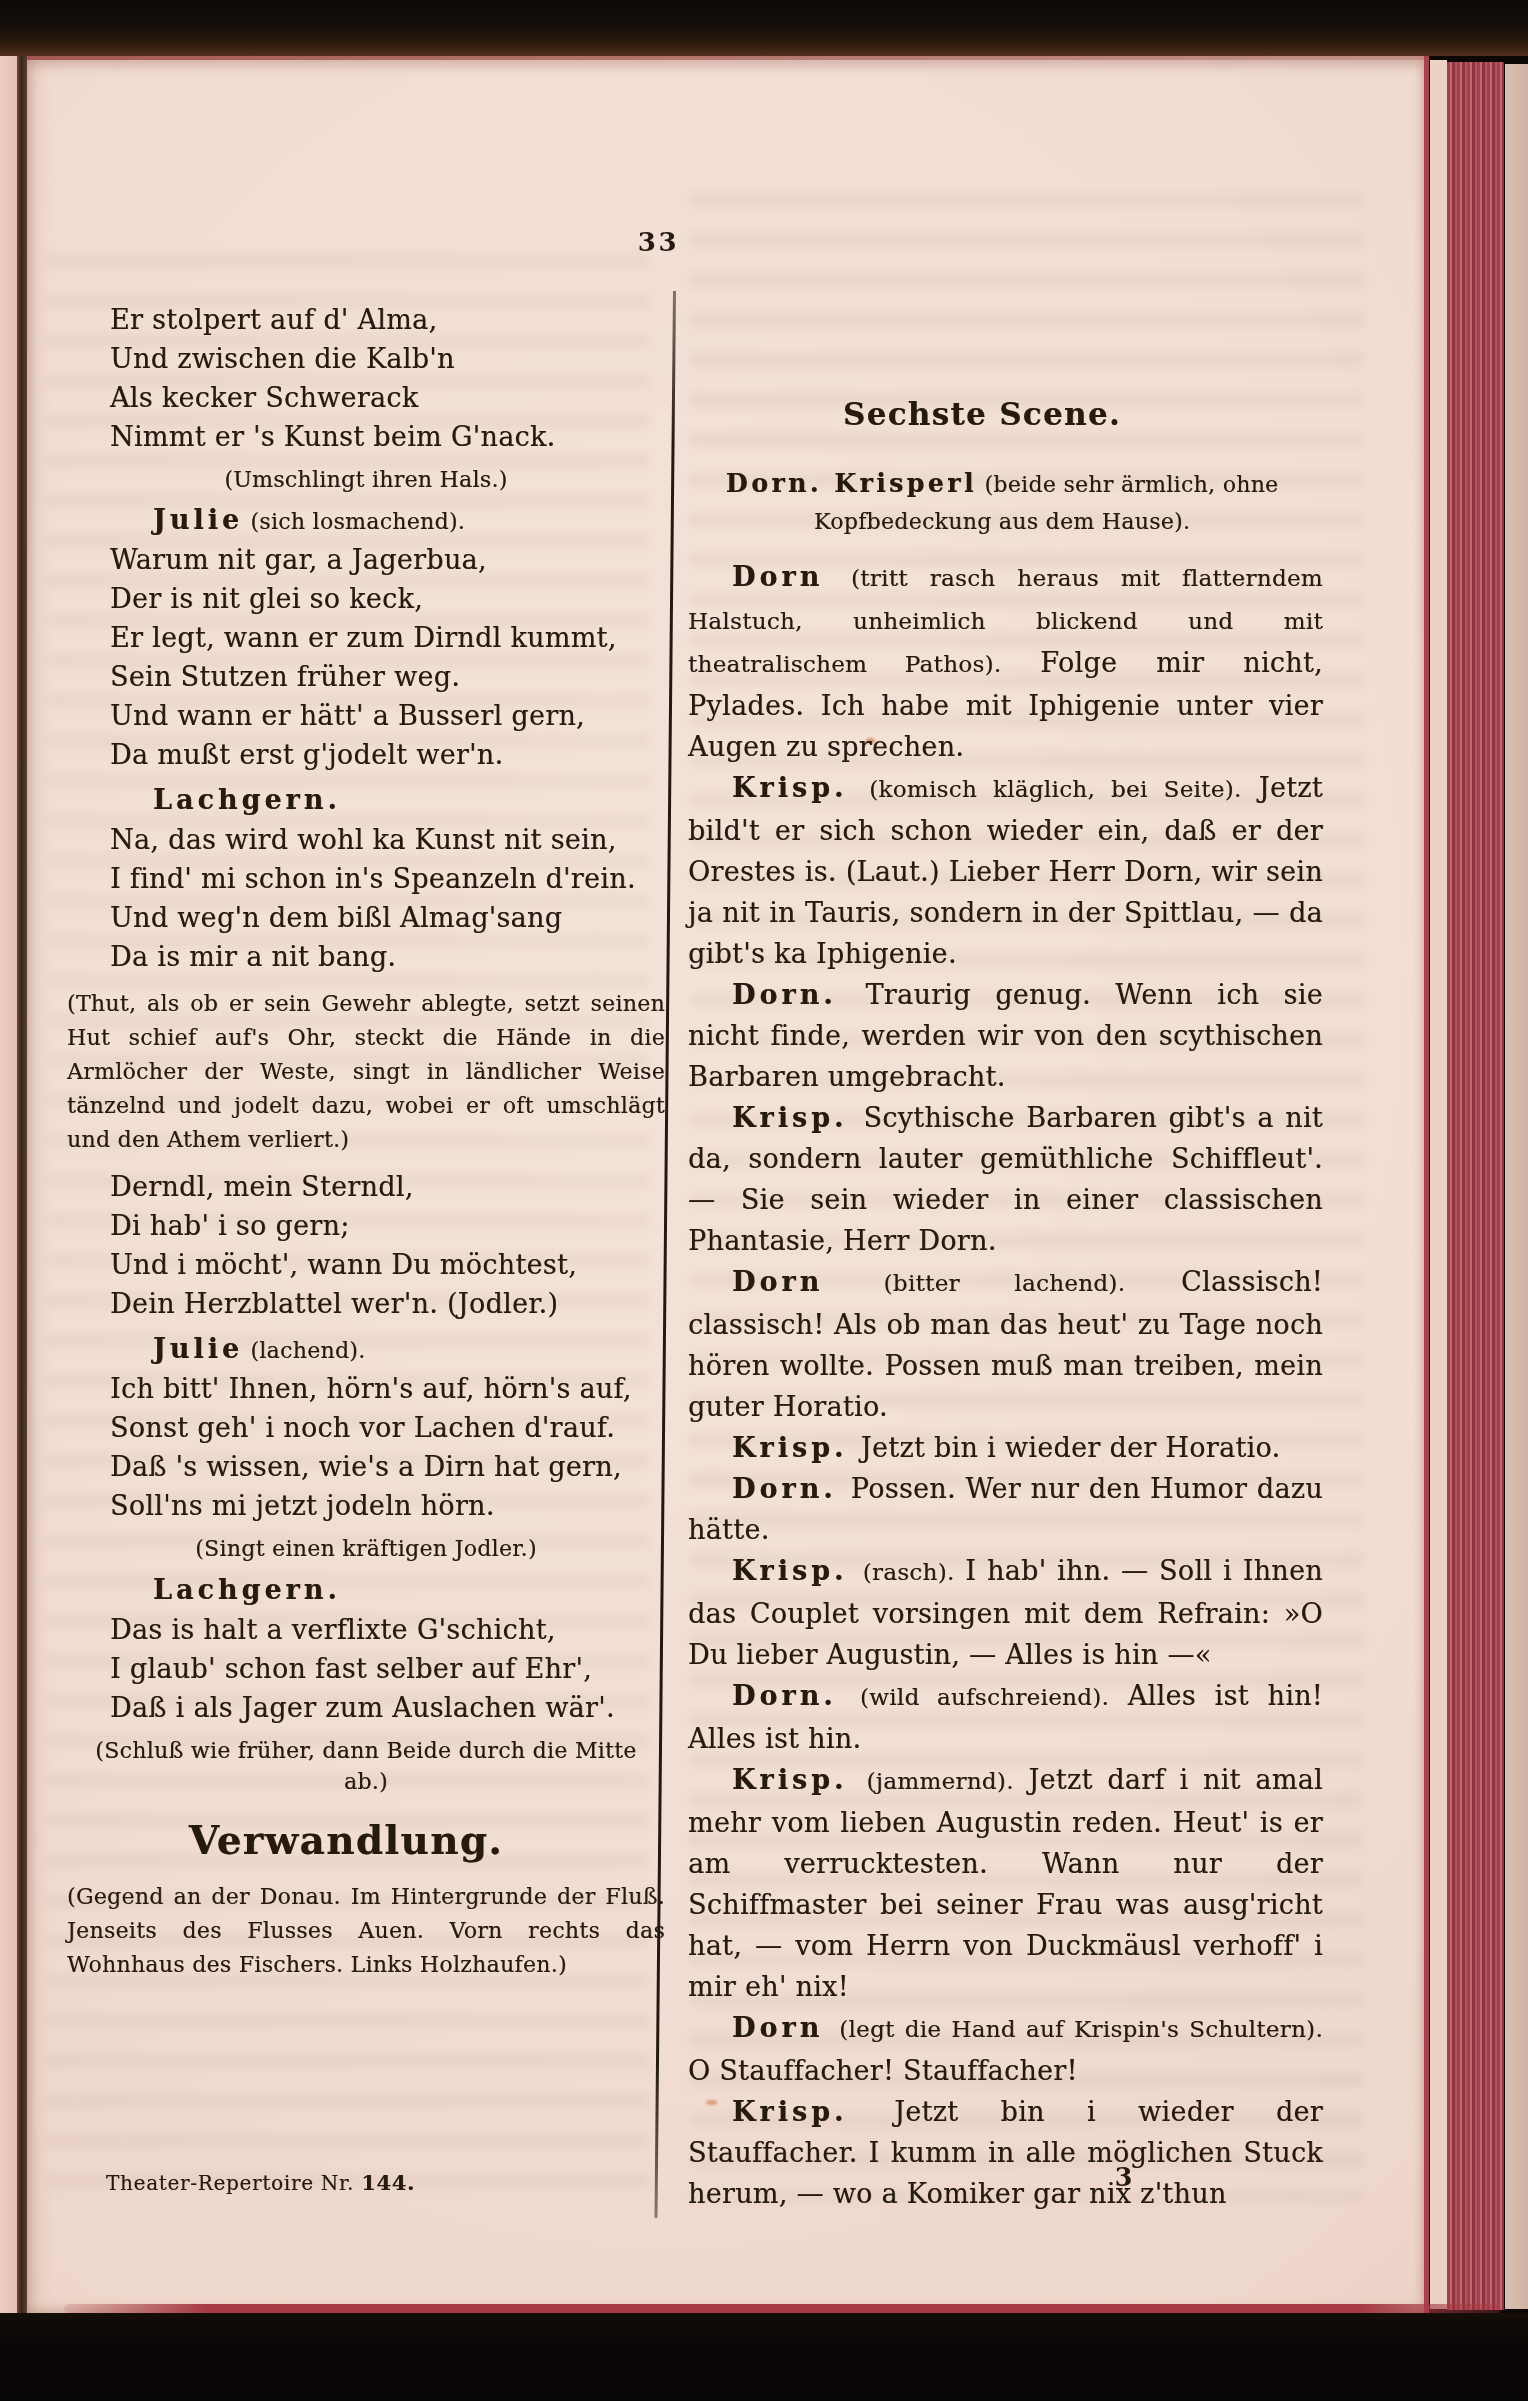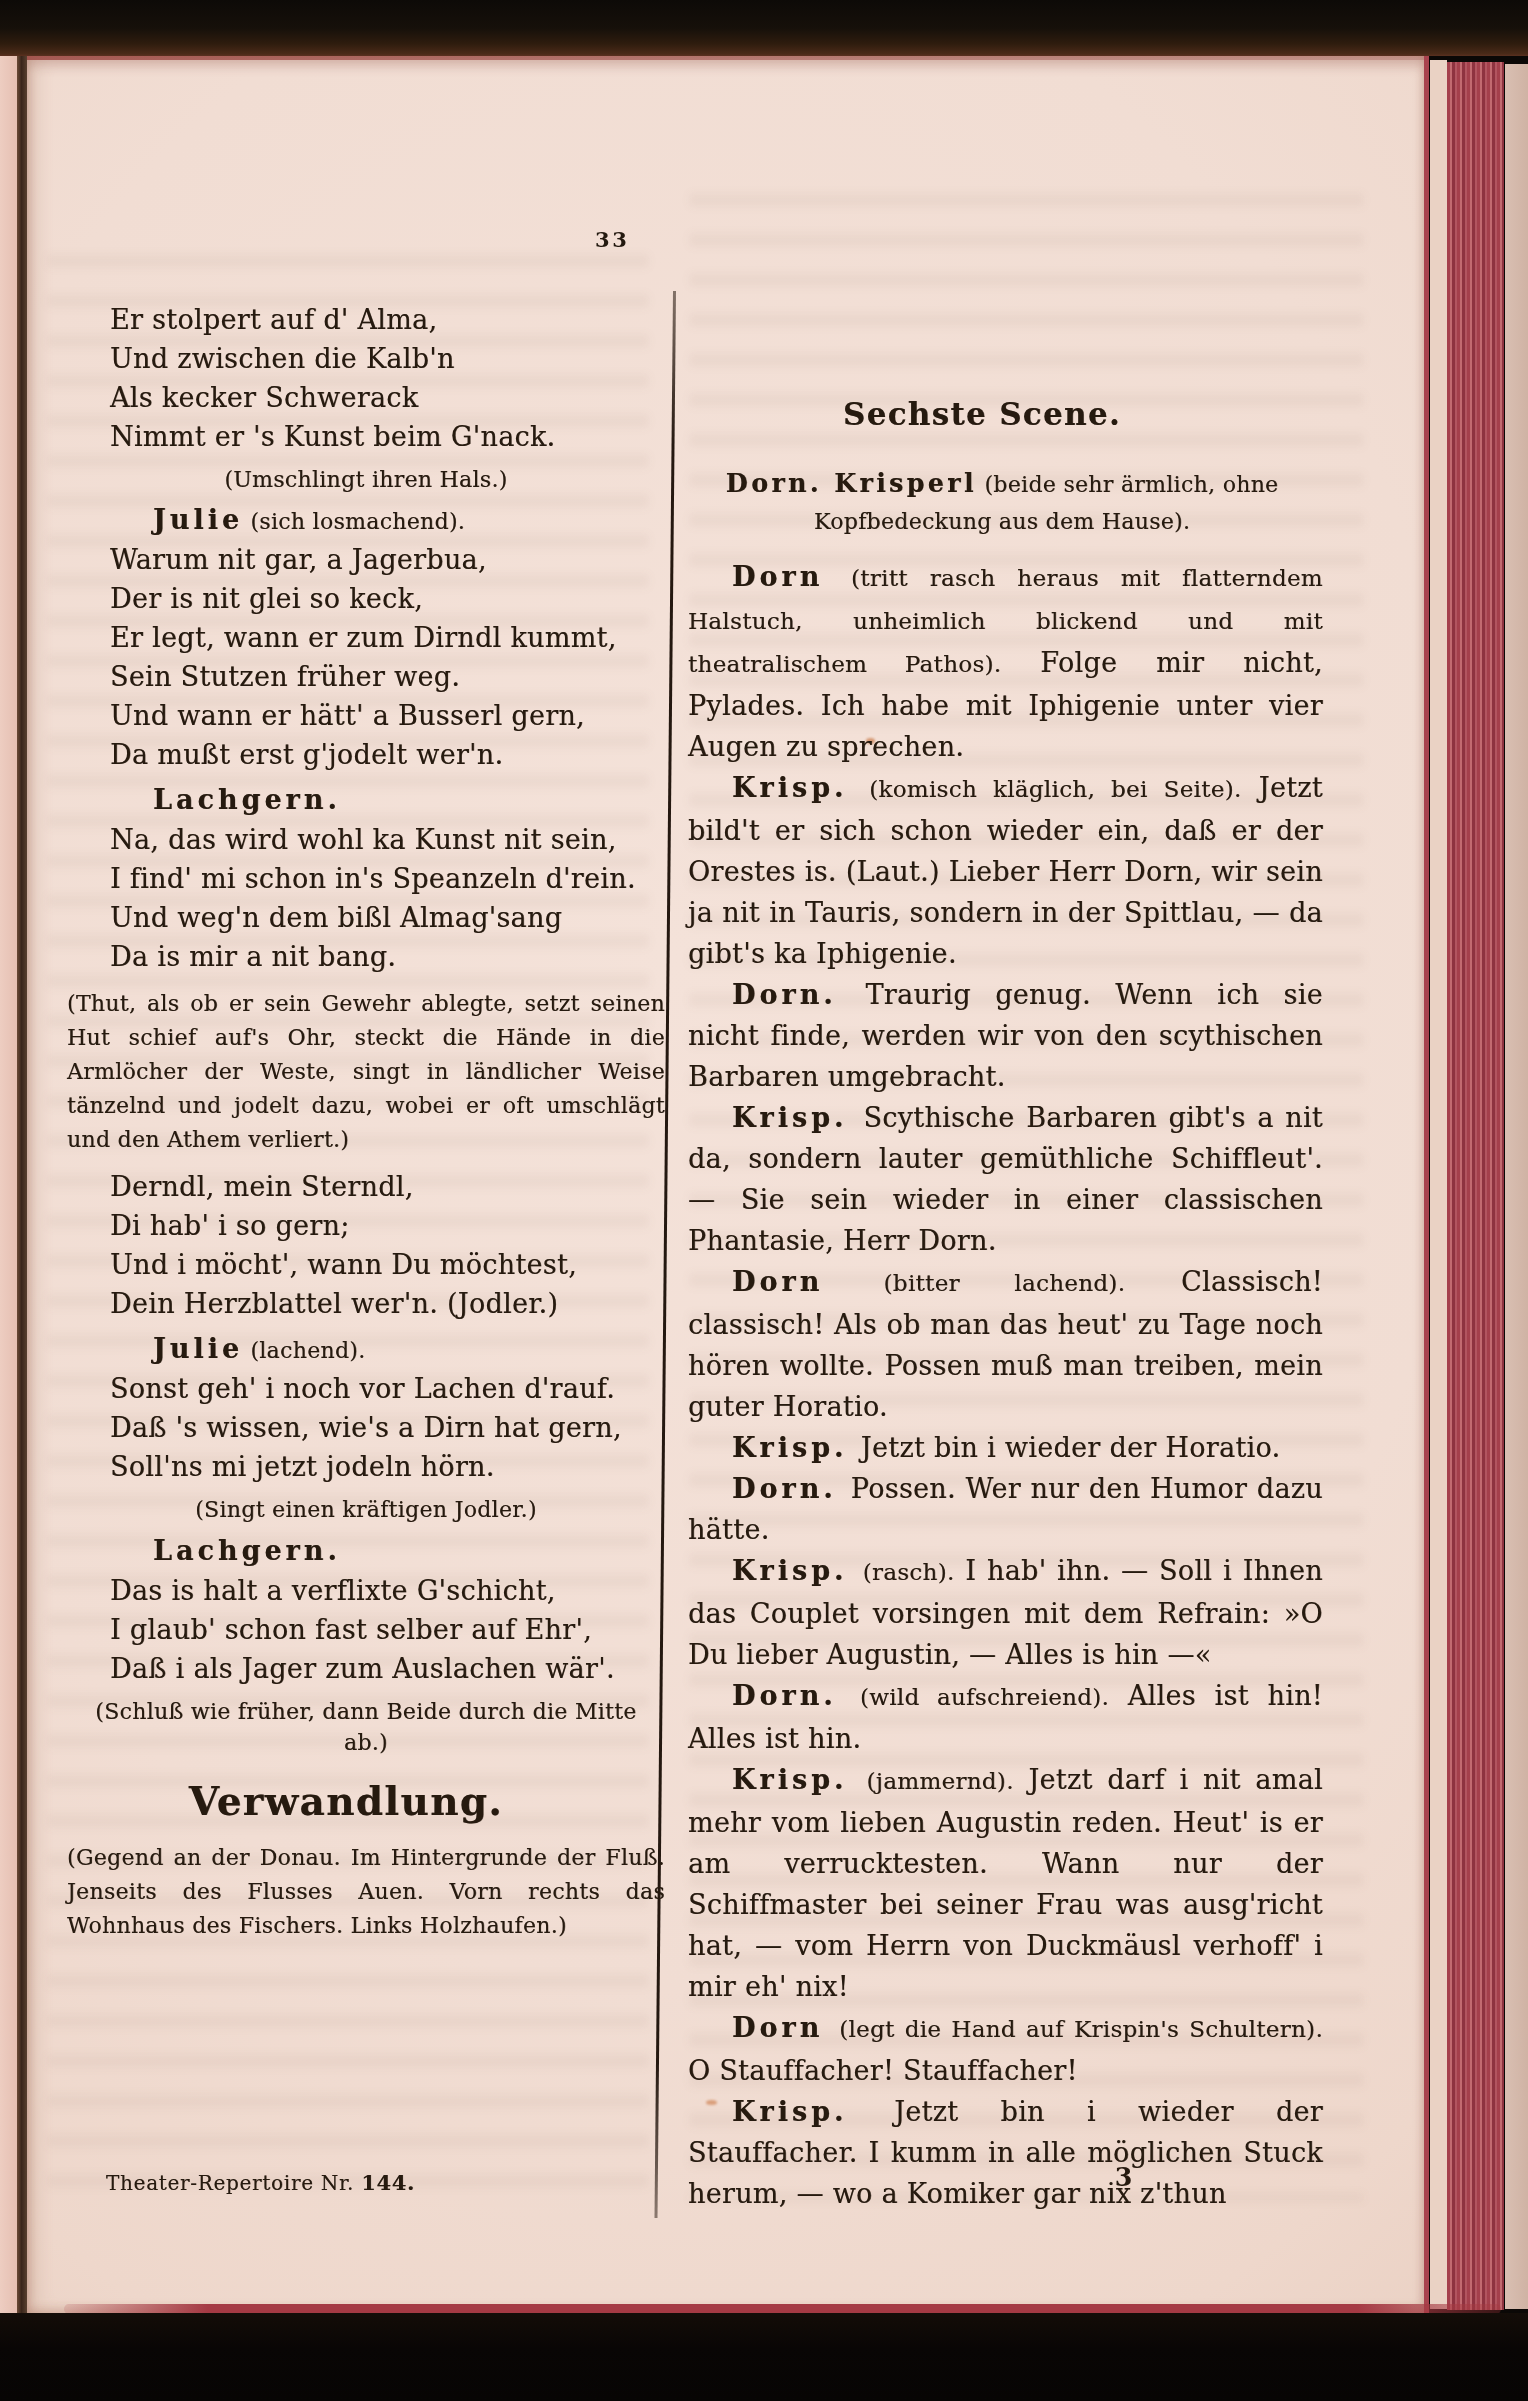--- a/index.html
+++ b/index.html
@@ -36,22 +36,22 @@
   .ghost{position:absolute;pointer-events:none;filter:blur(4px);opacity:.55;
     background:repeating-linear-gradient(180deg, transparent 0 14.7px, rgba(125,98,82,0.12) 20px,
                rgba(125,98,82,0.12) 28px, transparent 33px, transparent 40px);}
   .ghost-left{left:20px;top:181px;width:602px;height:1972px;}
   .ghost-right{left:662px;top:120px;width:675px;height:2026px;}
 
   .stain{position:absolute;border-radius:50%;filter:blur(1px);}
   .stain-a{left:839px;top:682px;width:8.7px;height:6px;background:rgba(190,95,35,.55);}
   .stain-b{left:679px;top:2044px;width:10.7px;height:5.3px;background:rgba(195,100,40,.5);}
 
-  .page-number{position:absolute;left:568px;top:171px;width:127px;
-    font-size:21px;font-weight:bold;letter-spacing:2.7px;color:#241a10;}
+  .page-number{position:absolute;left:568px;top:171px;width:127px;text-align:center;
+    font-size:26px;font-weight:bold;letter-spacing:2.7px;color:#241a10;}
   .divider{position:absolute;left:646px;top:235px;width:2.7px;height:1927px;
     background:linear-gradient(180deg,rgba(40,25,15,.55),#241810 8%,#241810 92%,rgba(40,25,15,.5));
     transform:rotate(0.55deg);transform-origin:top center;}
 
   .col{position:absolute;text-shadow:0.4px 0.2px 0 rgba(38,26,15,0.55);letter-spacing:0.3px;}
   .col-left{left:40px;top:241px;width:598px;}
   .col-right{left:661px;top:241px;width:635px;}
 
   
   .verse{margin:2.7px 0 5.3px 43px;}
@@ -120,20 +120,21 @@
         </div>
         <div class="stage-just">(Thut, als ob er sein Gewehr ablegte, setzt seinen Hut schief auf's Ohr, steckt die Hände in die Armlöcher der Weste, singt in ländlicher Weise tänzelnd und jodelt dazu, wobei er oft umschlägt und den Athem verliert.)</div>
         <div class="verse">
           <div class="verse-line">Derndl, mein Sterndl,</div>
           <div class="verse-line">Di hab' i so gern;</div>
           <div class="verse-line">Und i möcht', wann Du möchtest,</div>
           <div class="verse-line">Dein Herzblattel wer'n. (Jodler.)</div>
         </div>
         <div class="speaker-heading"><span class="speaker-name">Julie</span><span class="speaker-direction"> (lachend).</span></div>
         <div class="verse">
+          <div class="verse-line">Ich bitt' Ihnen, hörn's auf, hörn's auf,</div>
           <div class="verse-line">Sonst geh' i noch vor Lachen d'rauf.</div>
           <div class="verse-line">Daß 's wissen, wie's a Dirn hat gern,</div>
           <div class="verse-line">Soll'ns mi jetzt jodeln hörn.</div>
         </div>
         <div class="stage-center">(Singt einen kräftigen Jodler.)</div>
         <div class="speaker-heading"><span class="speaker-name">Lachgern.</span></div>
         <div class="verse">
           <div class="verse-line">Das is halt a verflixte G'schicht,</div>
           <div class="verse-line">I glaub' schon fast selber auf Ehr',</div>
           <div class="verse-line">Daß i als Jager zum Auslachen wär'.</div>

